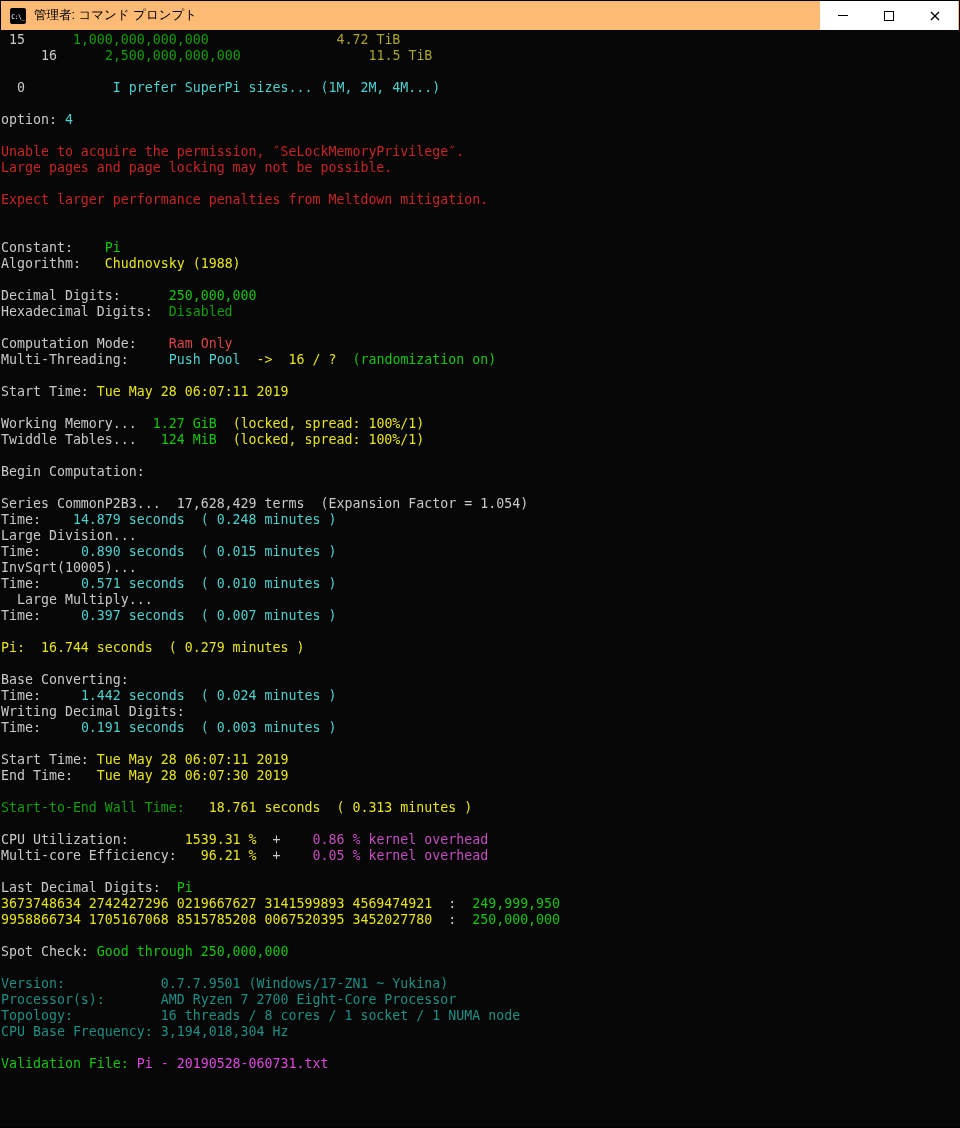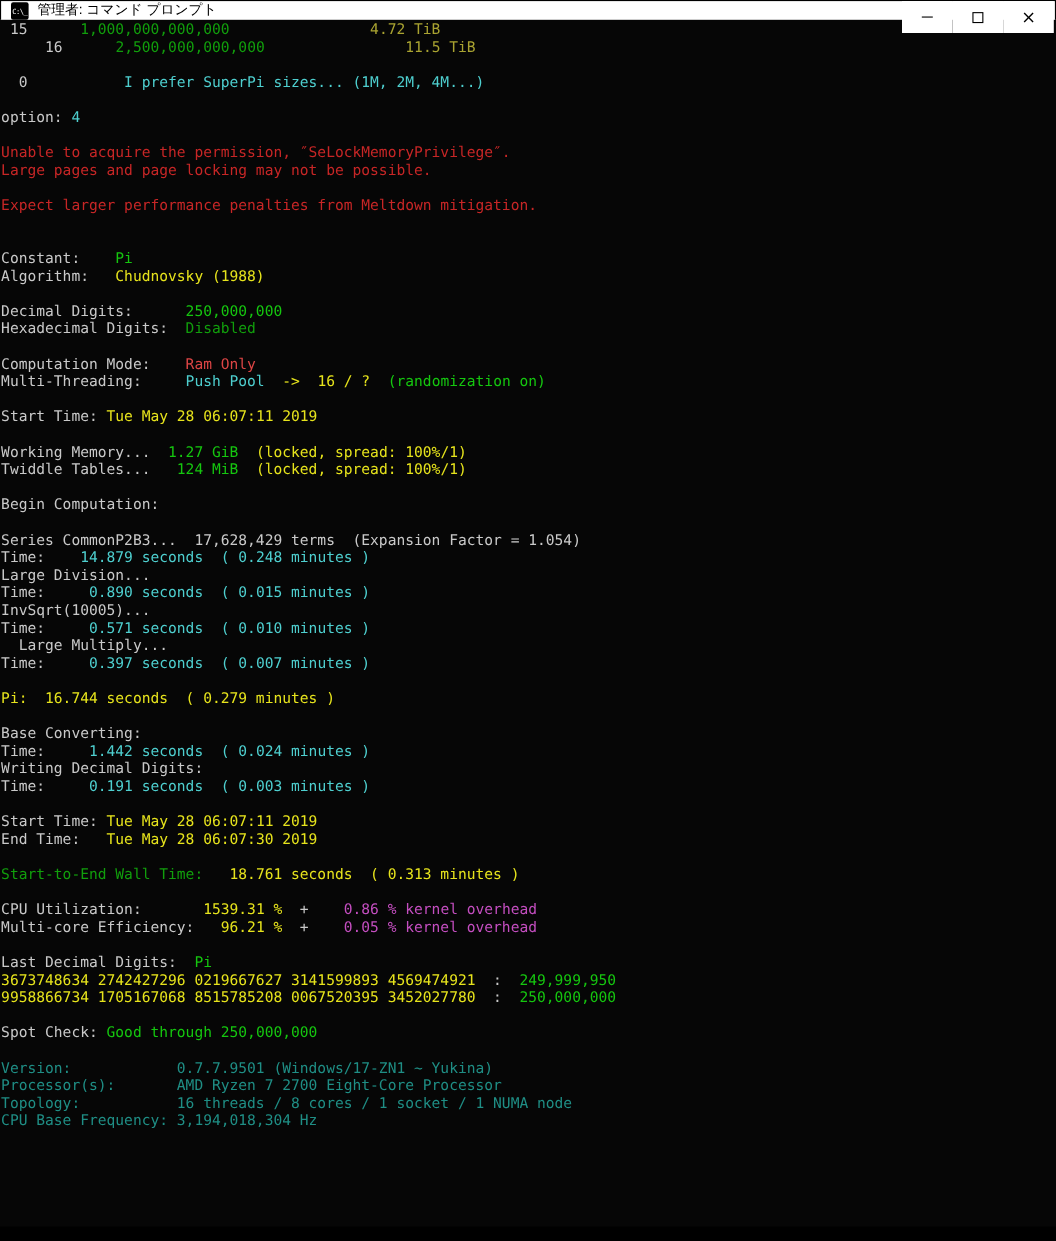--- a/index.html
+++ b/index.html
@@ -1,21 +1,21 @@
 <!DOCTYPE html>
 <html><head>
 <meta charset="utf-8">
 <style>
   * { margin:0; padding:0; box-sizing:border-box; }
   html,body { width:960px; height:1128px; overflow:hidden; background:#000; }
   body { font-family:"Liberation Sans", sans-serif; }
 
   
   .titlebar{
-    width:960px; height:18px; background:#ffffff;
+    width:960px; height:30px; background:#fdba74;
     border-top:1px solid #000; border-left:1px solid #000; border-right:1px solid #000;
     display:flex; align-items:center; position:relative;
   }
   .app-icon{
     width:16px; height:16px; margin-left:9px; background:#000; border-radius:2px;
     display:flex; align-items:flex-end; justify-content:center; overflow:hidden;
   }
   .app-icon span{
     color:#fff; font-family:"DejaVu Sans Mono", monospace; font-size:6.5px;
     line-height:8px; padding-bottom:3px; letter-spacing:-0.5px;
@@ -122,14 +122,15 @@
     <div class="line"><span style="color: rgb(230, 227, 28);">3673748634 2742427296 0219667627 3141599893 4569474921</span><span style="color: rgb(201, 201, 201);">  :  </span><span style="color: rgb(21, 198, 15);">249,999,950</span></div>
     <div class="line"><span style="color: rgb(230, 227, 28);">9958866734 1705167068 8515785208 0067520395 3452027780</span><span style="color: rgb(201, 201, 201);">  :  </span><span style="color: rgb(21, 198, 15);">250,000,000</span></div>
     <div class="line"></div>
     <div class="line"><span style="color: rgb(201, 201, 201);">Spot Check: </span><span style="color: rgb(21, 198, 15);">Good through 250,000,000</span></div>
     <div class="line"></div>
     <div class="line"><span style="color: rgb(31, 142, 133);">Version:            0.7.7.9501 (Windows/17-ZN1 ~ Yukina)</span></div>
     <div class="line"><span style="color: rgb(31, 142, 133);">Processor(s):       AMD Ryzen 7 2700 Eight-Core Processor</span></div>
     <div class="line"><span style="color: rgb(31, 142, 133);">Topology:           16 threads / 8 cores / 1 socket / 1 NUMA node</span></div>
     <div class="line"><span style="color: rgb(31, 142, 133);">CPU Base Frequency: 3,194,018,304 Hz</span></div>
     <div class="line"></div>
+    <div class="line"><span style="color: rgb(21, 198, 15);">Validation File: </span><span style="color: rgb(220, 74, 220);">Pi - 20190528-060731.txt</span></div>
     <div class="line"></div>
   </div>
 
 </body></html>

